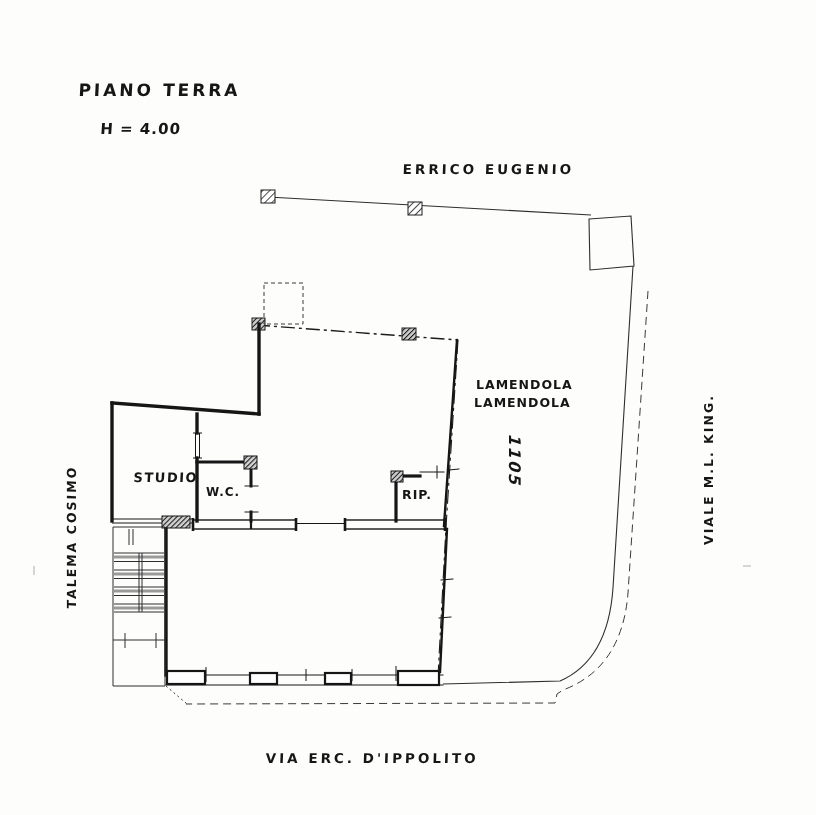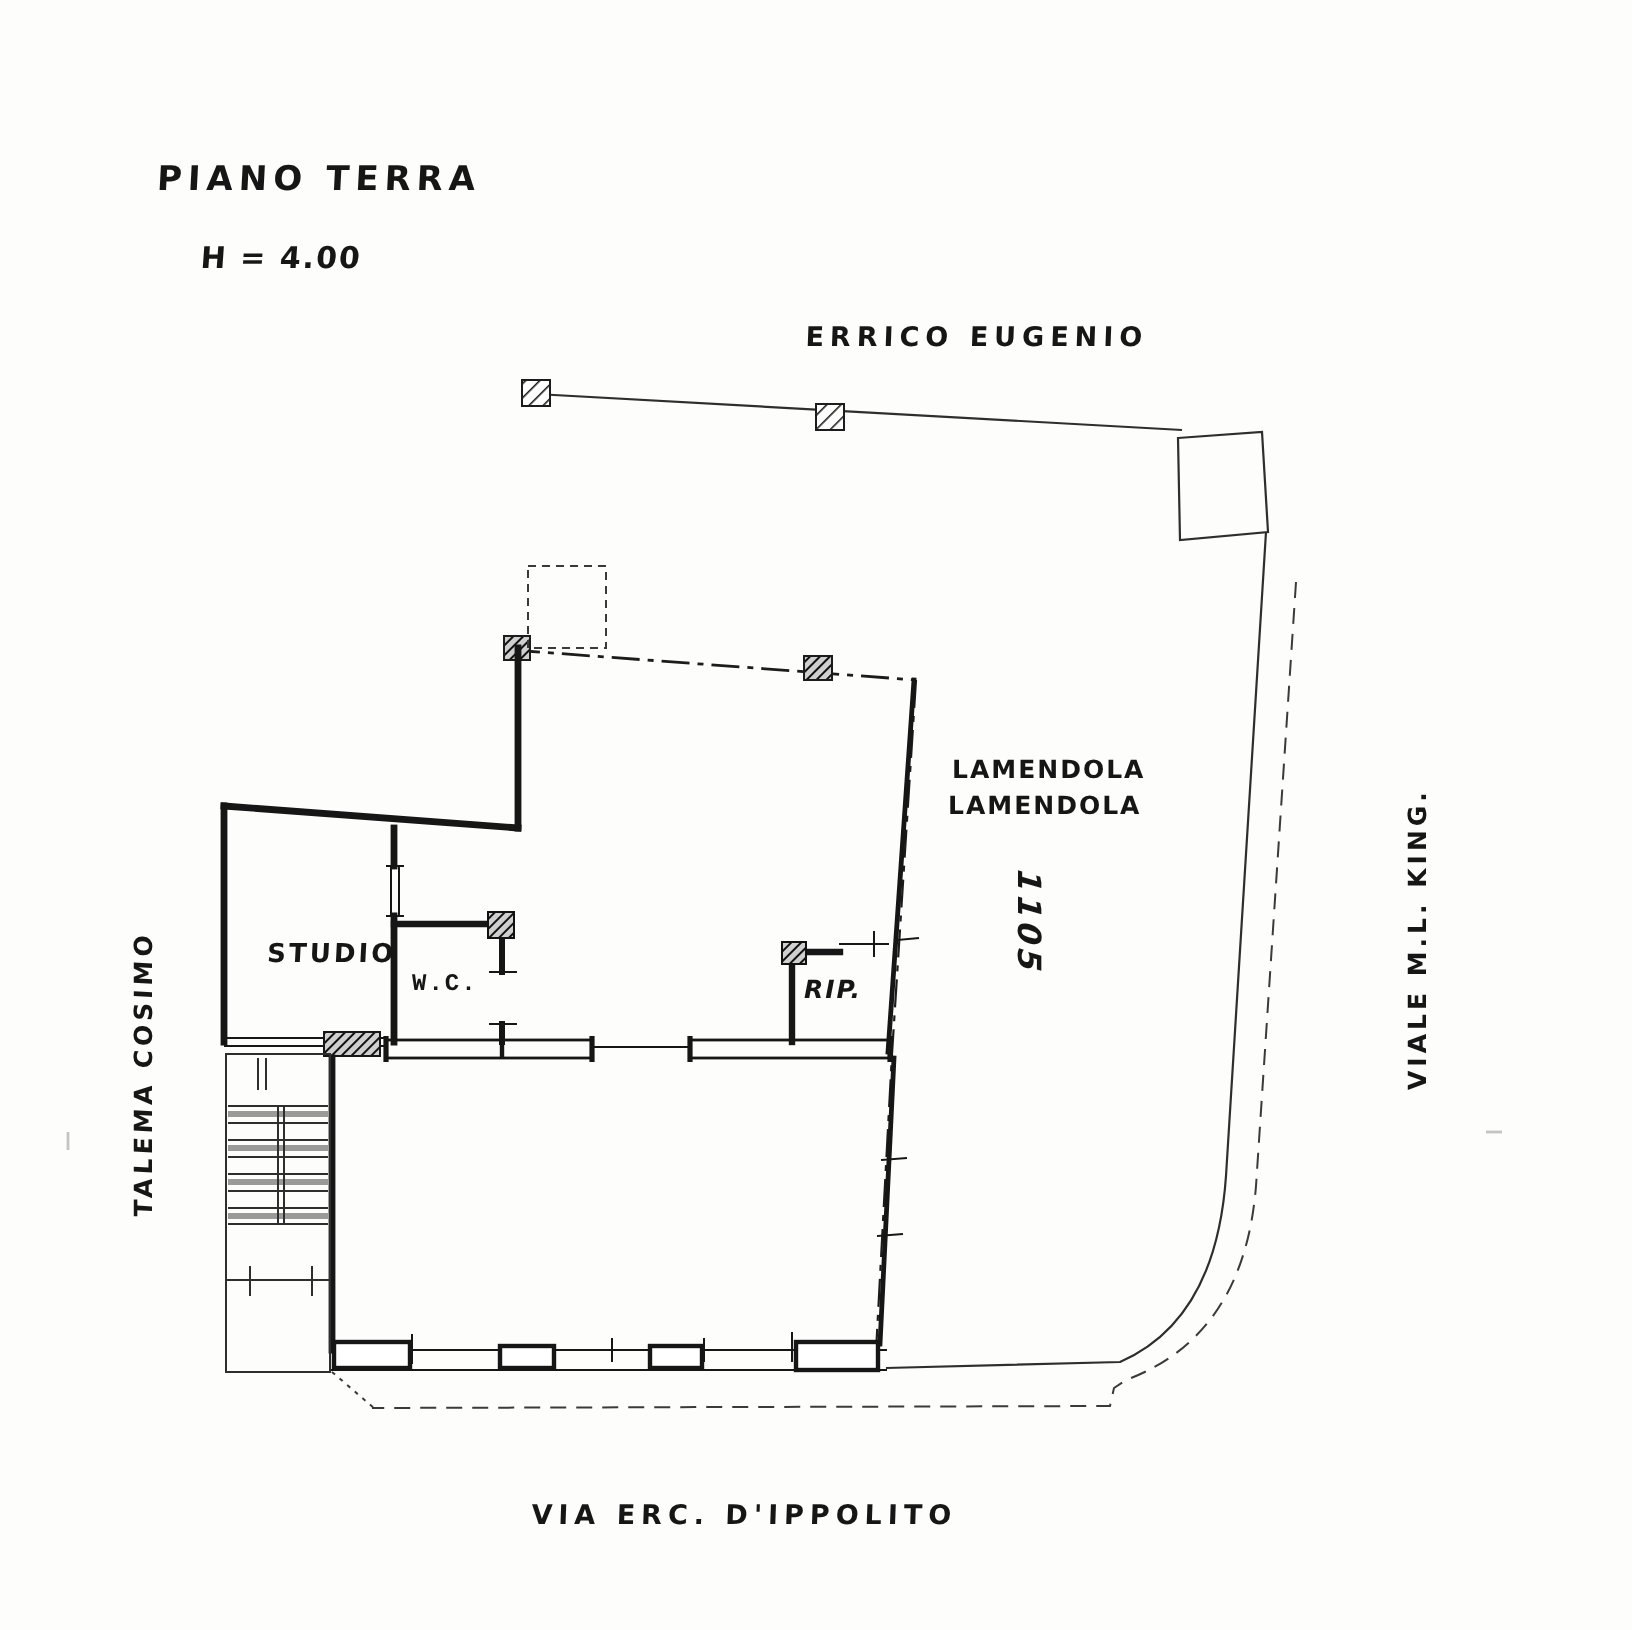--- a/index.html
+++ b/index.html
@@ -16,22 +16,22 @@
   }
   .hand{font-family:"DejaVu Sans", sans-serif;}
   .t-title{left:79px;top:80px;font-size:17px;letter-spacing:3px;transform:skewX(-3deg);}
   .t-height{left:101px;top:120px;font-size:15px;letter-spacing:1px;transform:skewX(-4deg);}
   .t-errico{left:403px;top:161px;font-size:13.5px;letter-spacing:3px;transform:skewX(-2deg);}
   .t-lam1{left:476px;top:377px;font-size:12.5px;letter-spacing:1px;}
   .t-lam2{left:474px;top:395px;font-size:12.5px;letter-spacing:1px;}
   .t-parcel{left:524px;top:436px;width:70px;font-size:16px;font-style:italic;
             transform:rotate(90deg) skewX(-6deg);letter-spacing:2px;}
   .t-studio{left:134px;top:470px;font-size:13px;letter-spacing:1.5px;transform:skewX(-3deg);}
-  .t-wc{left:206px;top:485px;font-size:12px;letter-spacing:1px;font-family:Liberation Mono, monospace;}
-  .t-rip{left:402px;top:487px;font-size:12.5px;font-style:italic;letter-spacing:1px;}
+  .t-wc{left:206px;top:485px;font-size:12px;letter-spacing:1px;}
+  .t-rip{left:402px;top:487px;font-size:12.5px;letter-spacing:1px;}
   .t-talema{left:64px;top:608px;width:155px;font-size:12.5px;letter-spacing:2px;
             transform:rotate(-90deg) skewX(-3deg);}
   .t-viale{left:701px;top:545px;width:165px;font-size:12.5px;letter-spacing:2px;
            transform:rotate(-90deg);}
   .t-via{left:266px;top:750px;font-size:13.5px;letter-spacing:3px;transform:skewX(-2deg);}
 </style>
 </head>
 <body>
 
 <div id="sheet">

